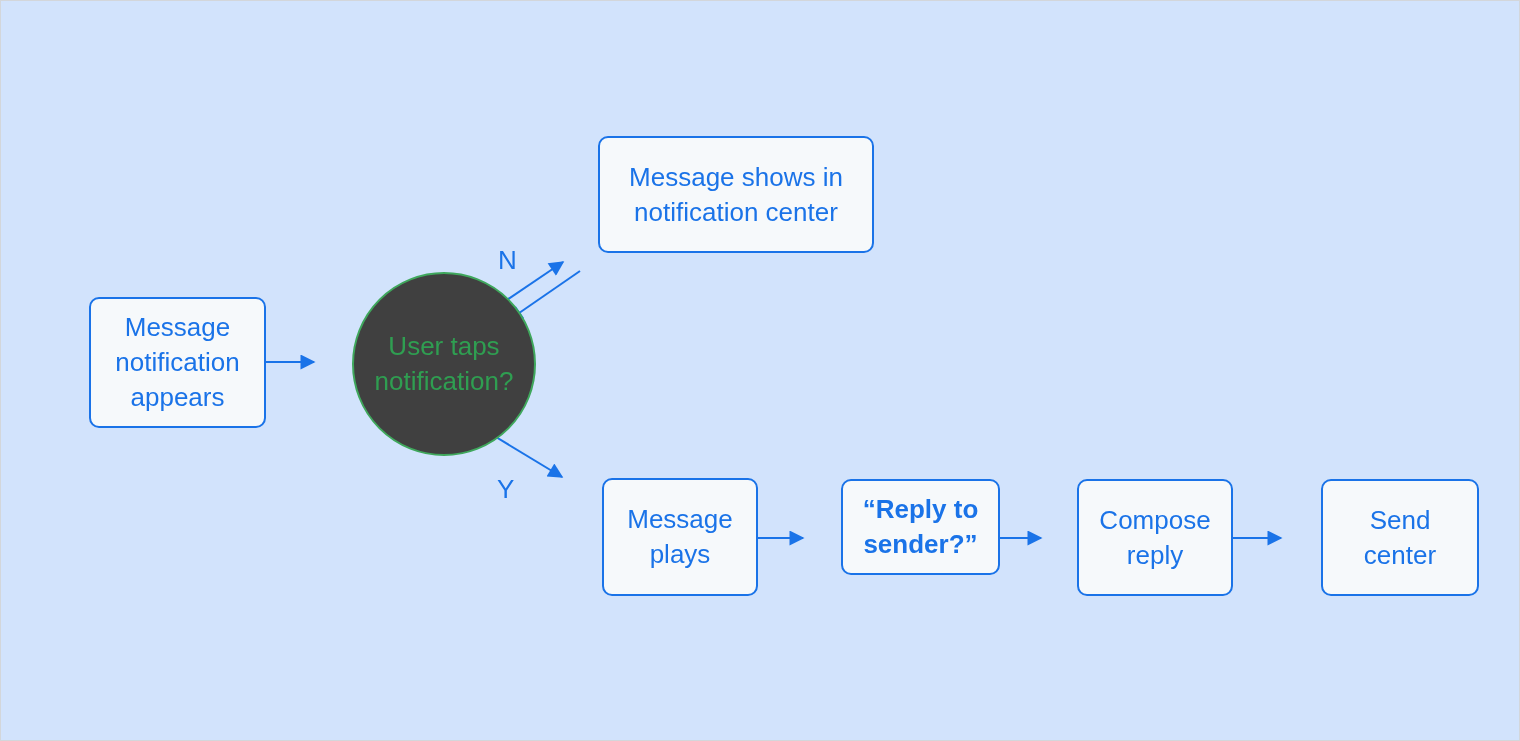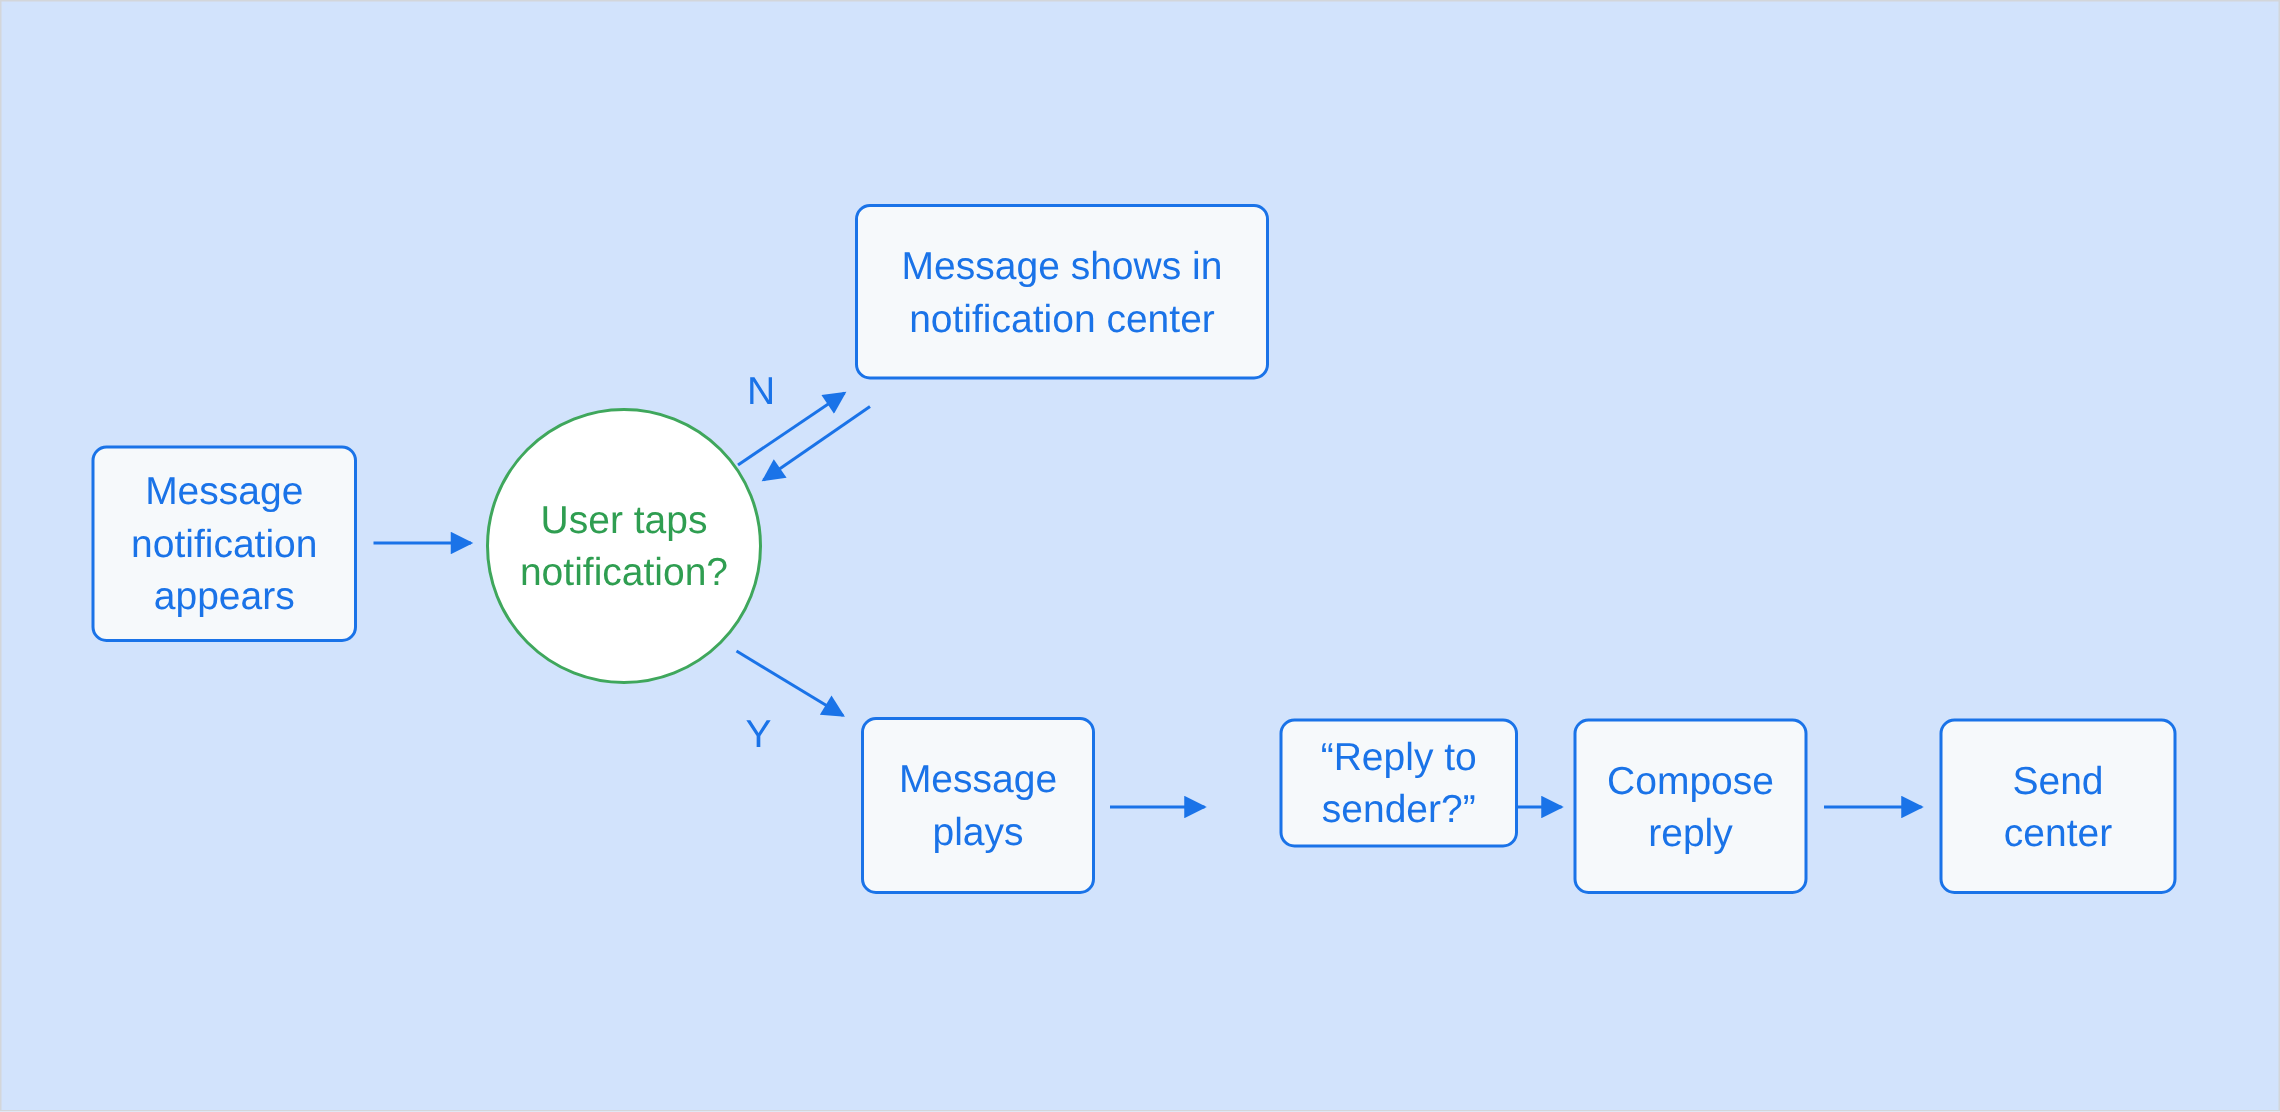--- a/index.html
+++ b/index.html
@@ -19,45 +19,46 @@
     width: 1520px; height: 741px;
     pointer-events: none;
   }
   .arrows line { stroke: #1a73e8; stroke-width: 2; }
   .node {
     position: absolute;
     display: flex; align-items: center; justify-content: center;
     text-align: center;
     font-size: 26px; line-height: 35px;
     white-space: pre-line;
+    margin-left: 28px;
   }
   .node.rect {
     background: #f6f9fb;
     border: 2px solid #1a73e8;
     border-radius: 10px;
     color: #1a73e8;
   }
   .node.circle {
-    background: #ffffff;
+    background: #404040;
     border: 2px solid #3fa75c;
     border-radius: 50%;
     color: #2f9e51;
   }
   .node-label { white-space: pre-line; }
   .edge-label {
     position: absolute;
     font-size: 26px; line-height: 30px;
     color: #1a73e8;
   }
   
   #n-start        { left: 60px;   top: 296px; width: 177px; height: 131px; }
   #n-decision     { left: 323px;  top: 271px; width: 184px; height: 184px; }
   #n-notifcenter  { left: 569px;  top: 135px; width: 276px; height: 117px; }
   #n-msgplays     { left: 573px;  top: 477px; width: 156px; height: 118px; }
-  #n-replysender  { left: 852px;  top: 478px; width: 159px; height: 86px; }
+  #n-replysender  { left: 812px;  top: 478px; width: 159px; height: 96px; font-weight: bold; }
   #n-compose      { left: 1048px; top: 478px; width: 156px; height: 117px; }
   #n-sendreply    { left: 1292px; top: 478px; width: 158px; height: 117px; }
   #lbl-n { left: 497px; top: 244px; }
   #lbl-y { left: 496px; top: 473px; }
 </style>
 </head>
 <body>
 
 <div class="canvas">
 

